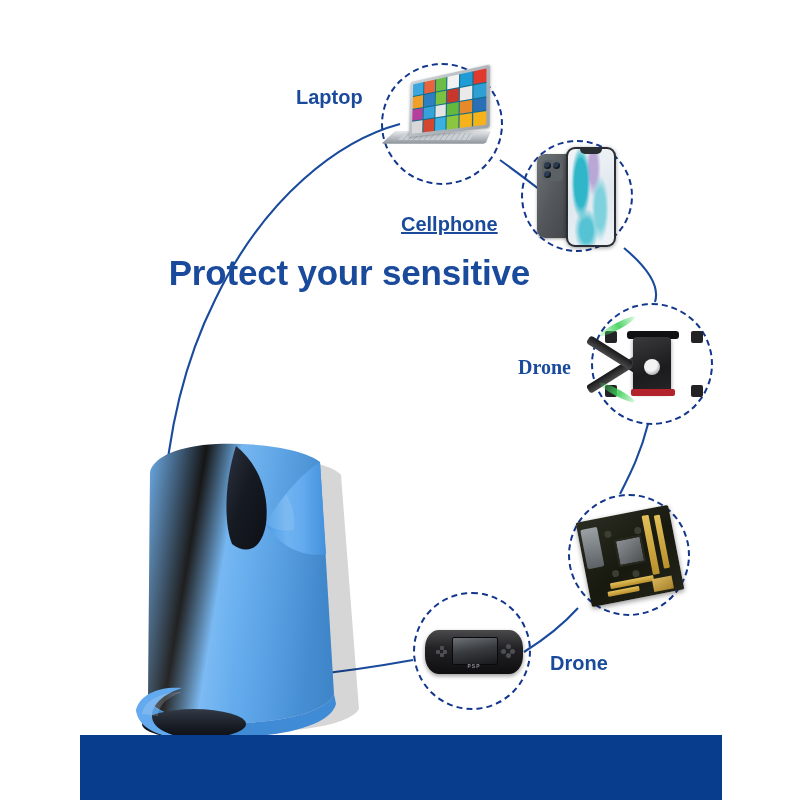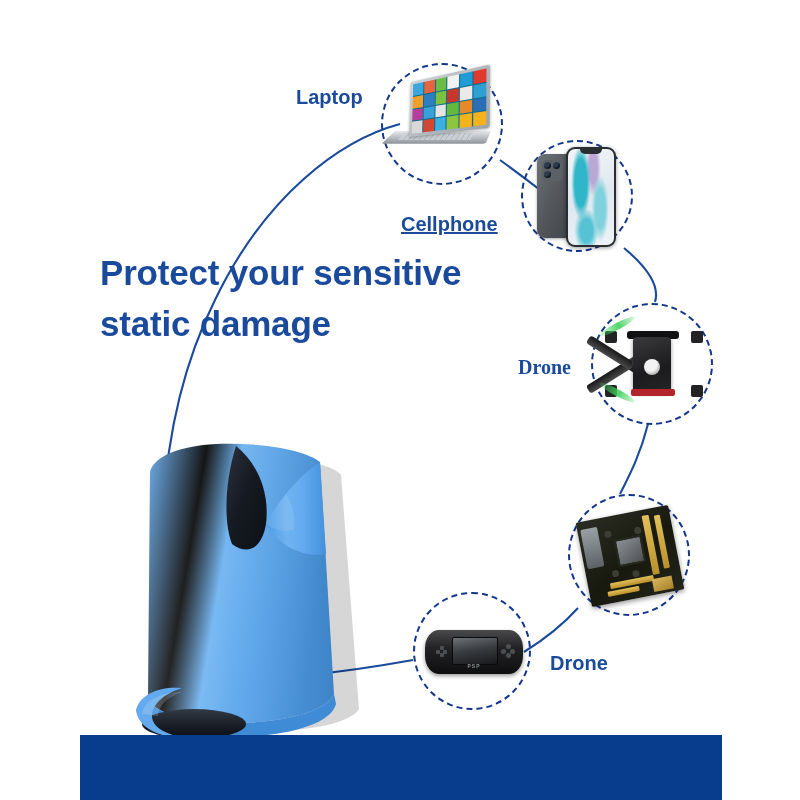--- a/index.html
+++ b/index.html
@@ -22,21 +22,21 @@
     left: 100px;
     top: 248px;
     width: 430px;
     color: #1a4a9c;
     font-size: 35px;
     font-weight: bold;
     line-height: 1.45;
     letter-spacing: -0.2px;
     z-index: 12;
   }
-  #headline .hl-line { display: block; white-space: nowrap; }
+  #headline .hl-line { display: block; white-space: nowrap; text-align: right; }
 
   
   #arc-layer {
     position: absolute;
     left: 0; top: 0;
     width: 800px; height: 800px;
     z-index: 4;
     pointer-events: none;
   }
 
@@ -468,21 +468,20 @@
             <i></i>
           </div>
         <div class="gm-brand">PSP</div>
       </div>
     </div>
   </div>
   <div class="node-label" id="label-game">Drone</div>
 
   <div id="headline">
     <span class="hl-line">Protect your sensitive</span>
-    <span class="hl-line">static damage</span>
   </div>
 
   <svg id="mat" viewBox="0 0 250 330" xmlns="http://www.w3.org/2000/svg">
     <defs>
       <linearGradient id="matBlue" x1="0" y1="0" x2="1" y2="0.25">
         <stop offset="0%" stop-color="#4f9ee8"></stop>
         <stop offset="30%" stop-color="#64ade f"></stop>
         <stop offset="48%" stop-color="#6fb4f2"></stop>
         <stop offset="72%" stop-color="#58a4ea"></stop>
         <stop offset="100%" stop-color="#4593de"></stop>

